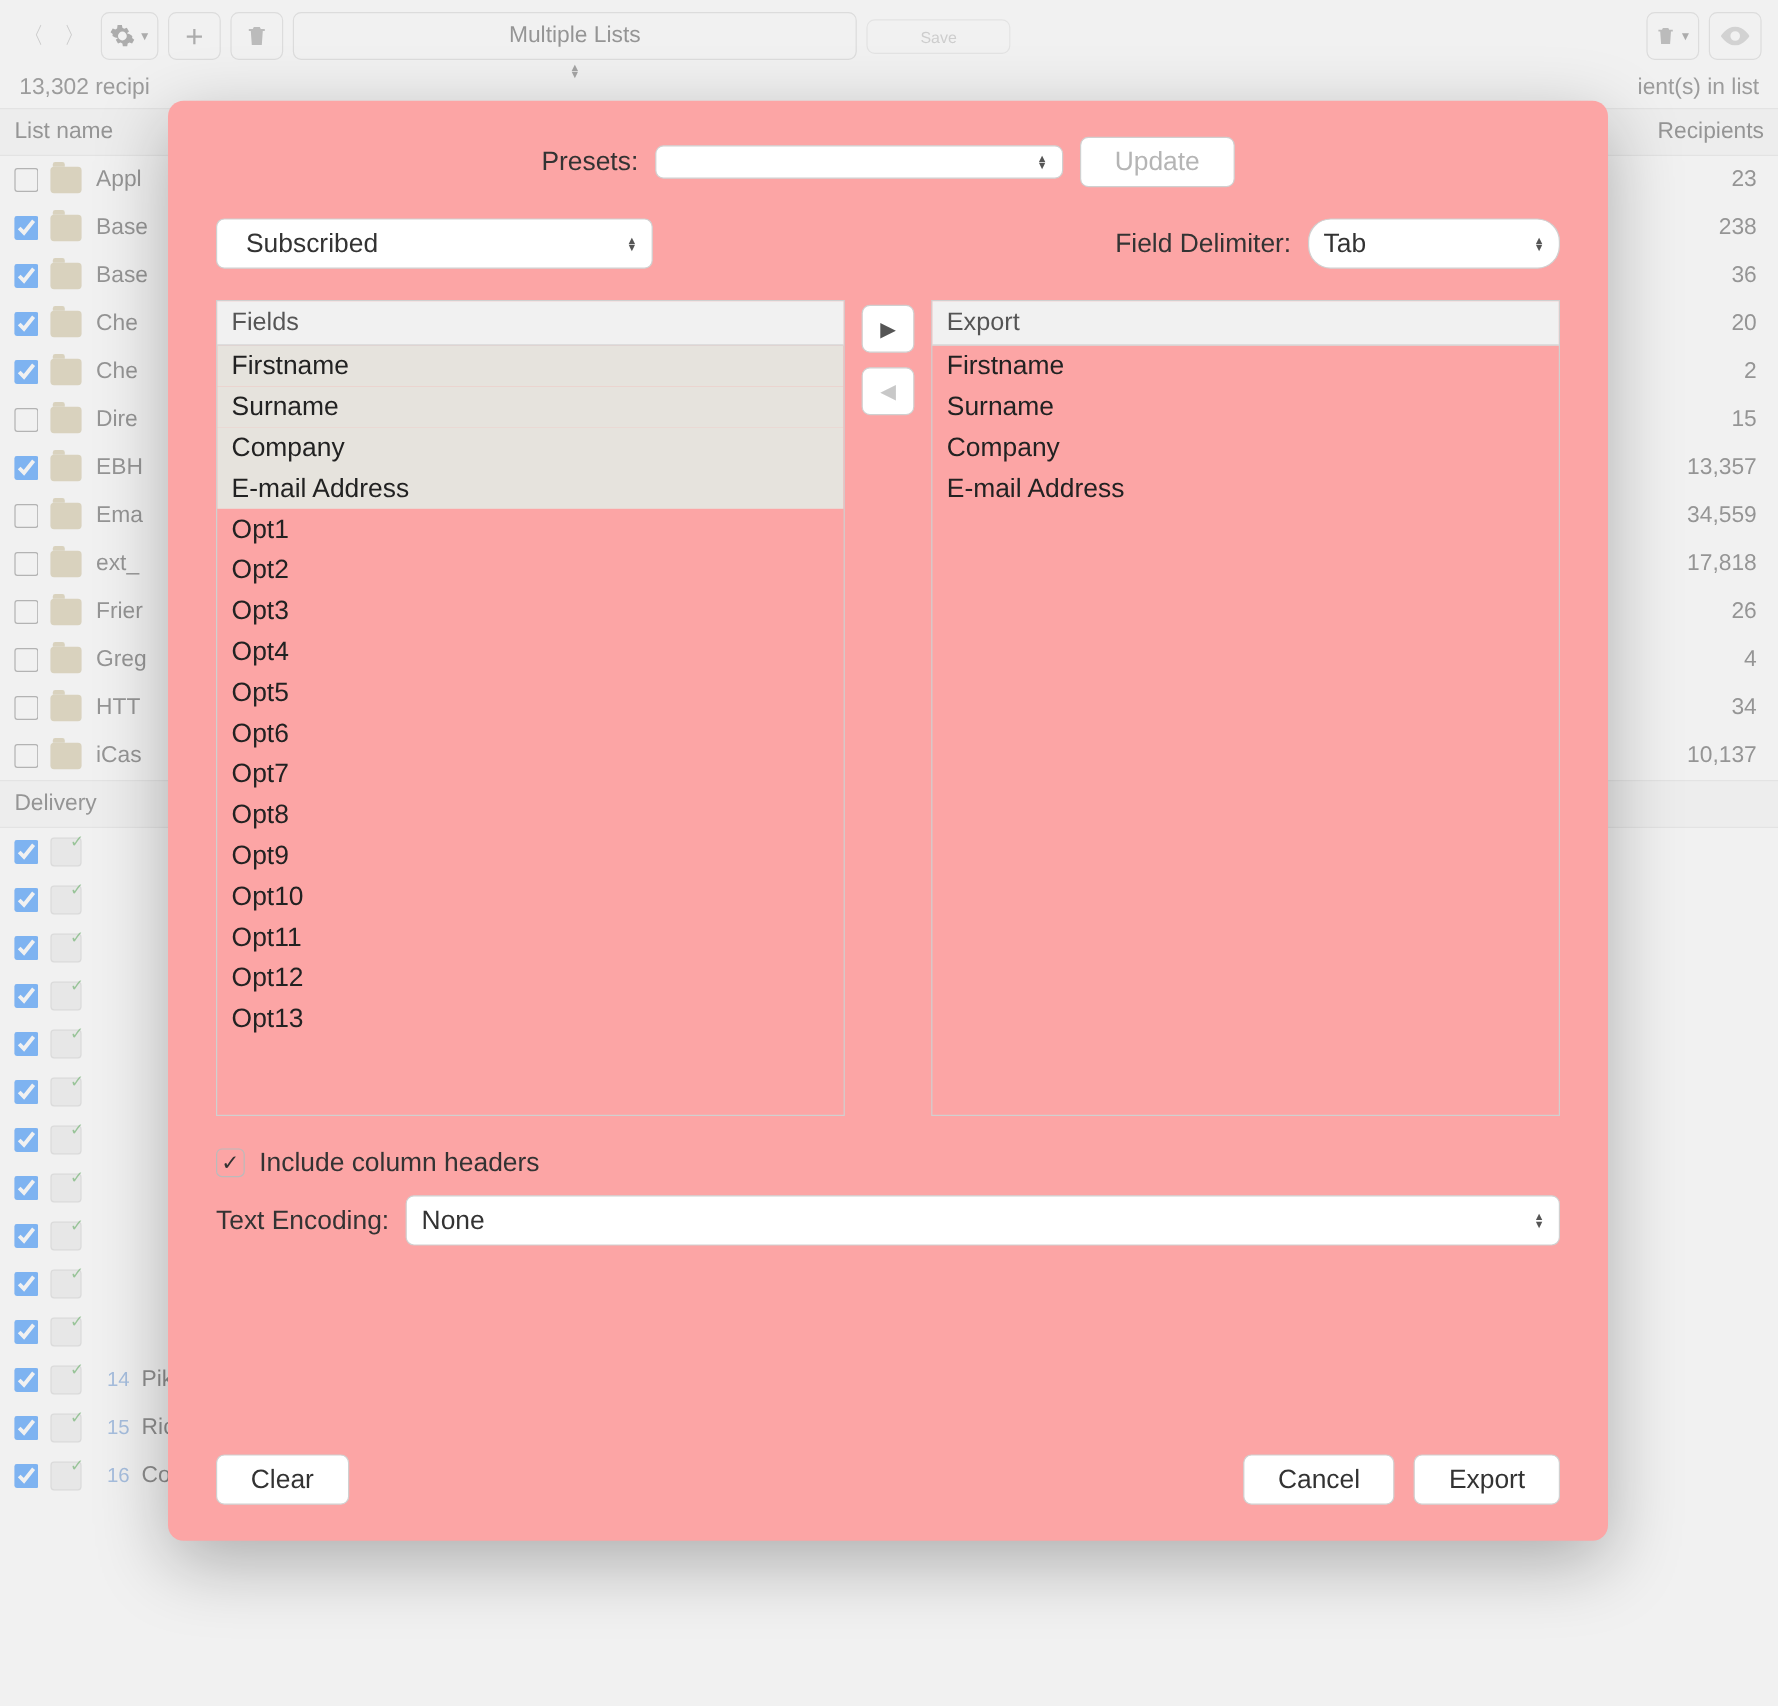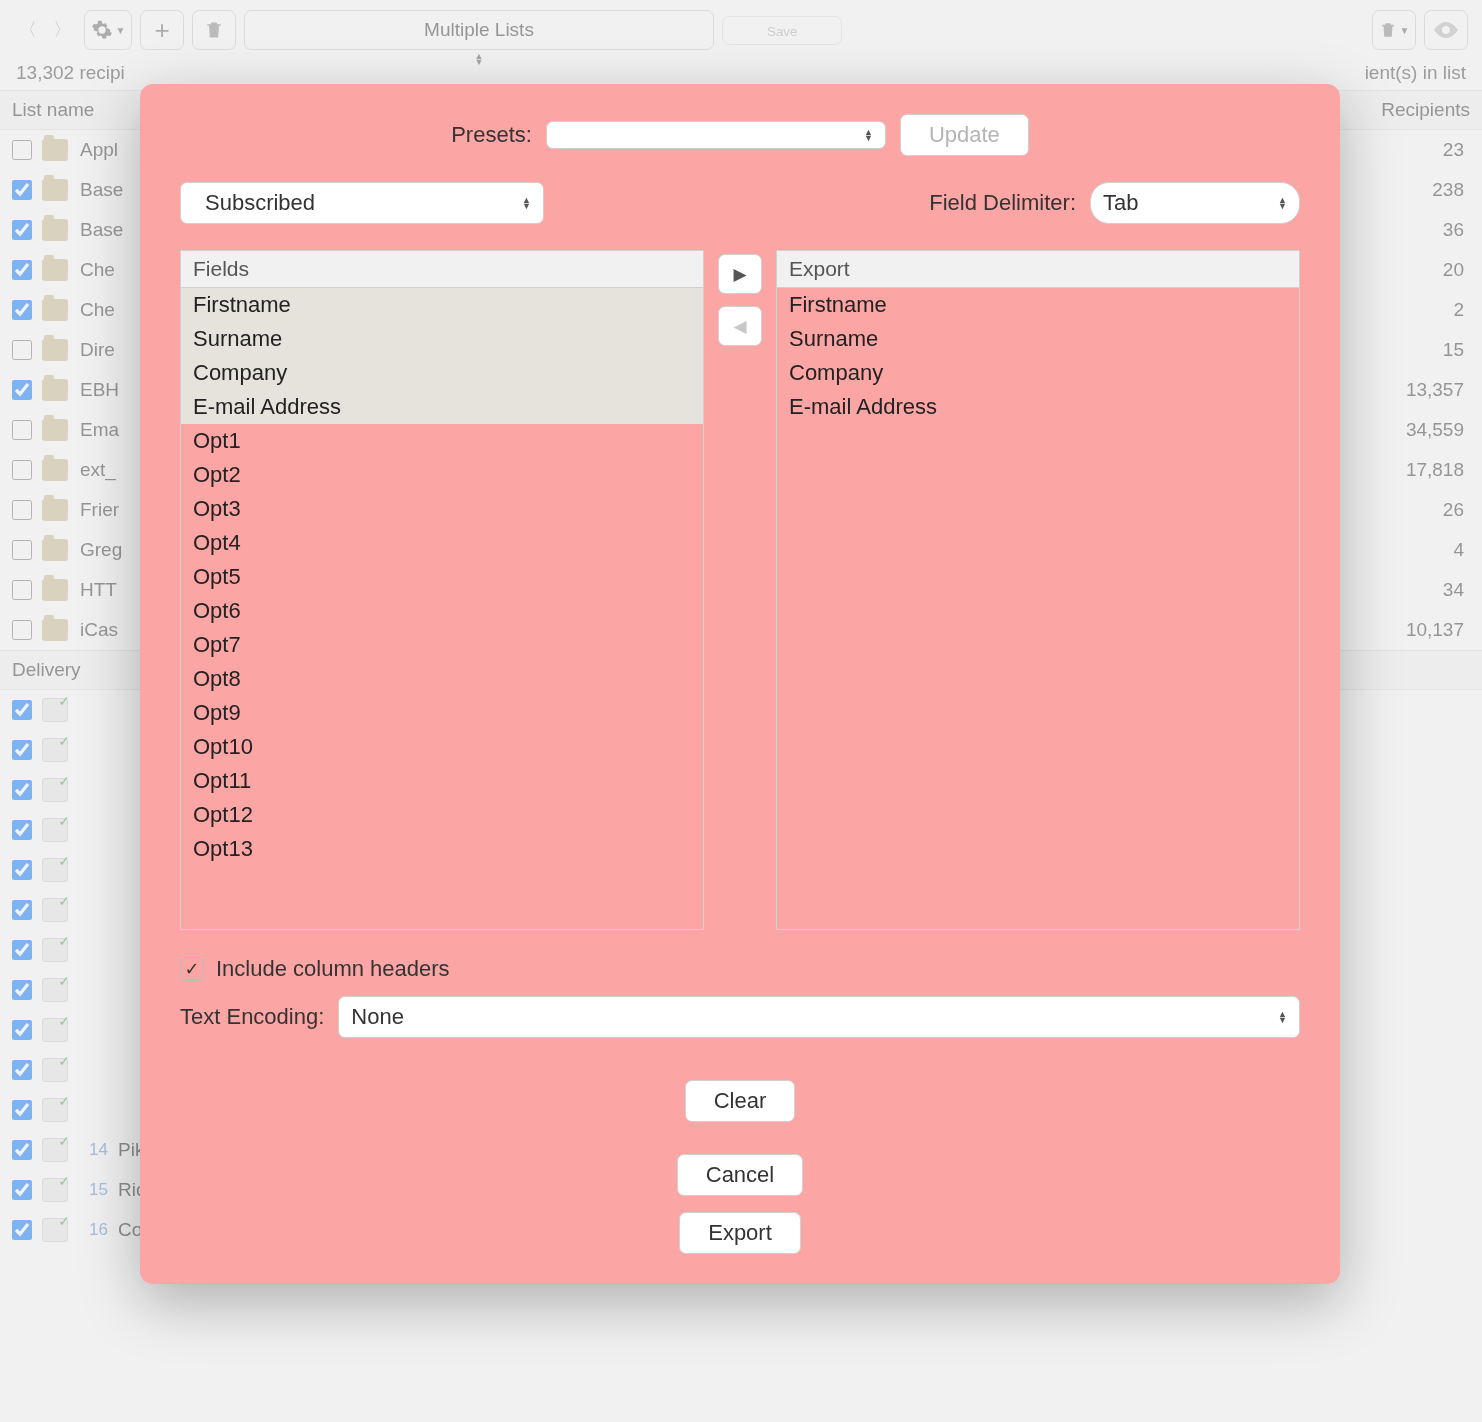--- a/index.html
+++ b/index.html
@@ -113,21 +113,21 @@
 .listbox-body::-webkit-scrollbar-thumb{background:#b5b5b5;border-radius:9px;border:4px solid #fff;}
 .arrow-col{display:flex;flex-direction:column;gap:12px;justify-content:flex-start;padding-top:4px;}
 .arrow-btn{
   width:44px;height:40px;border:1px solid #d0d0d0;border-radius:7px;background:#fff;
   display:flex;align-items:center;justify-content:center;font-size:17px;color:#555;
 }
 .arrow-btn.disabled{color:#c8c8c8;}
 .chk-row{display:flex;align-items:center;gap:12px;margin-bottom:14px;font-size:22px;}
 .chk{width:24px;height:24px;border:1px solid #bbb;border-radius:5px;display:flex;align-items:center;justify-content:center;font-size:18px;color:#333;}
 .chk.checked::after{content:"✓";}
-.footer-row{display:flex;gap:16px;margin-top:auto;align-items:center;flex-direction:column;}
+.footer-row{display:flex;gap:16px;margin-top:auto;align-items:center;}
 .spacer{flex:1;}
 svg{display:block;}
 </style>
 </head>
 <body>
 
 <div class="toolbar">
   <span style="color:#aaa;padding:0 4px;">〈</span>
   <span style="color:#aaa;padding:0 4px;">〉</span>
   <div class="tool-btn big">

